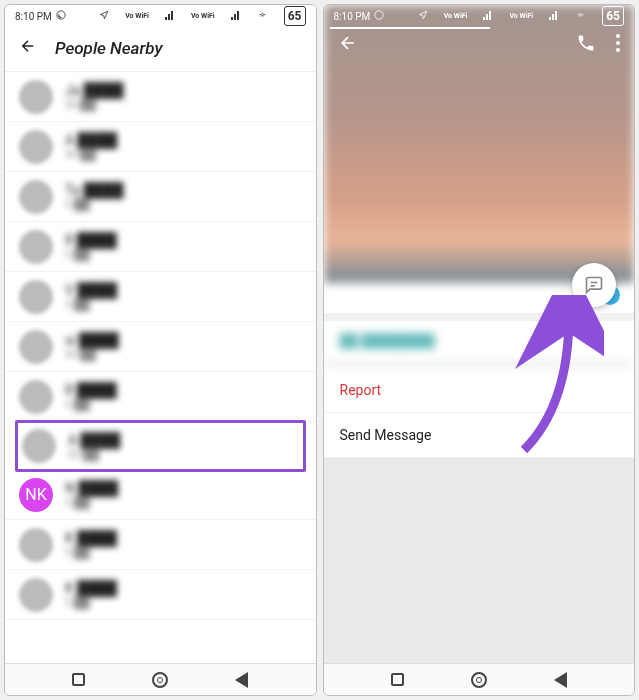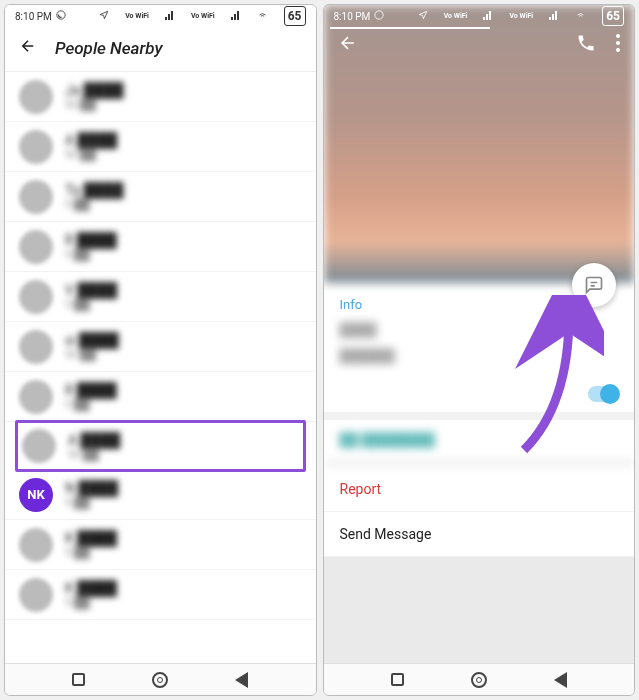--- a/index.html
+++ b/index.html
@@ -54,21 +54,21 @@
     display:flex; align-items:center; gap:12px;
     padding: 8px 14px;
     border-bottom: 1px solid #f2f2f2;
     height: 50px;
   }
   .avatar {
     width:34px; height:34px; border-radius:50%;
     background:#bbb; flex-shrink:0;
     filter: blur(2px);
   }
-  .avatar.nk { filter:none; background:#6d28d9; color:#fff; display:flex; align-items:center; justify-content:center; font-size:13px; font-weight:700;}
+  .avatar.nk { filter:none; background:#d946ef; color:#fff; display:flex; align-items:center; justify-content:center; font-size:16px; font-weight:400;}
   .person-text { filter: blur(3px); }
   .person-name { font-size:14px; color:#222; line-height:16px;}
   .person-sub { font-size:11px; color:#888; line-height:13px;}
   .highlight-box {
     border: 3px solid #8e4fd8;
     margin: -2px 10px;
     border-radius: 2px;
   }
   .highlight-box .person-row { padding: 6px 4px; border:none; height:46px;}
   
@@ -341,25 +341,20 @@
 
   <div class="hero"></div>
 
   <div class="fab">
     <svg width="20" height="20" viewBox="0 0 24 24" fill="none" stroke="#888" stroke-width="2">
         <path d="M21 15a2 2 0 01-2 2H7l-4 4V5a2 2 0 012-2h14a2 2 0 012 2z"></path>
         <path d="M8 9h8M8 13h5"></path>
       </svg>
   </div>
 
-  <div class="info-section">
-    <div class="info-label">Info</div>
-    <div class="info-blur">████</div>
-    <div class="info-blur">██████</div>
-  </div>
   <div class="toggle-row">
     <div class="toggle"></div>
   </div>
   <div class="blur-row">██  ████████</div>
 
   <div class="action-row red">
     <span>Report</span>
   </div>
   <div class="action-row">
     <span>Send Message</span>

